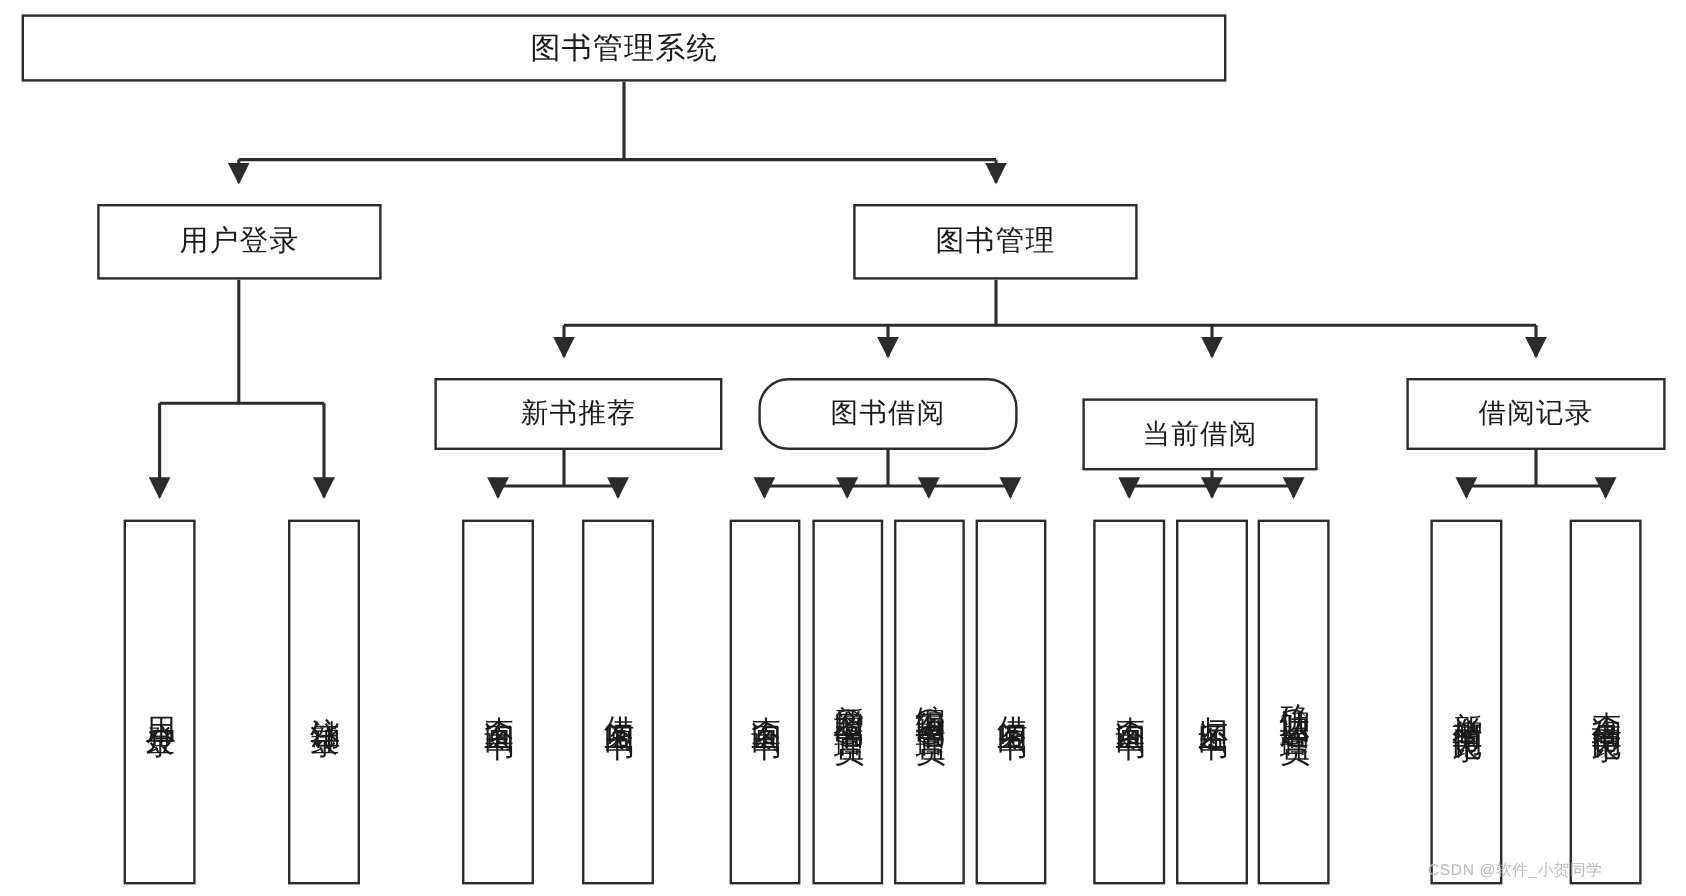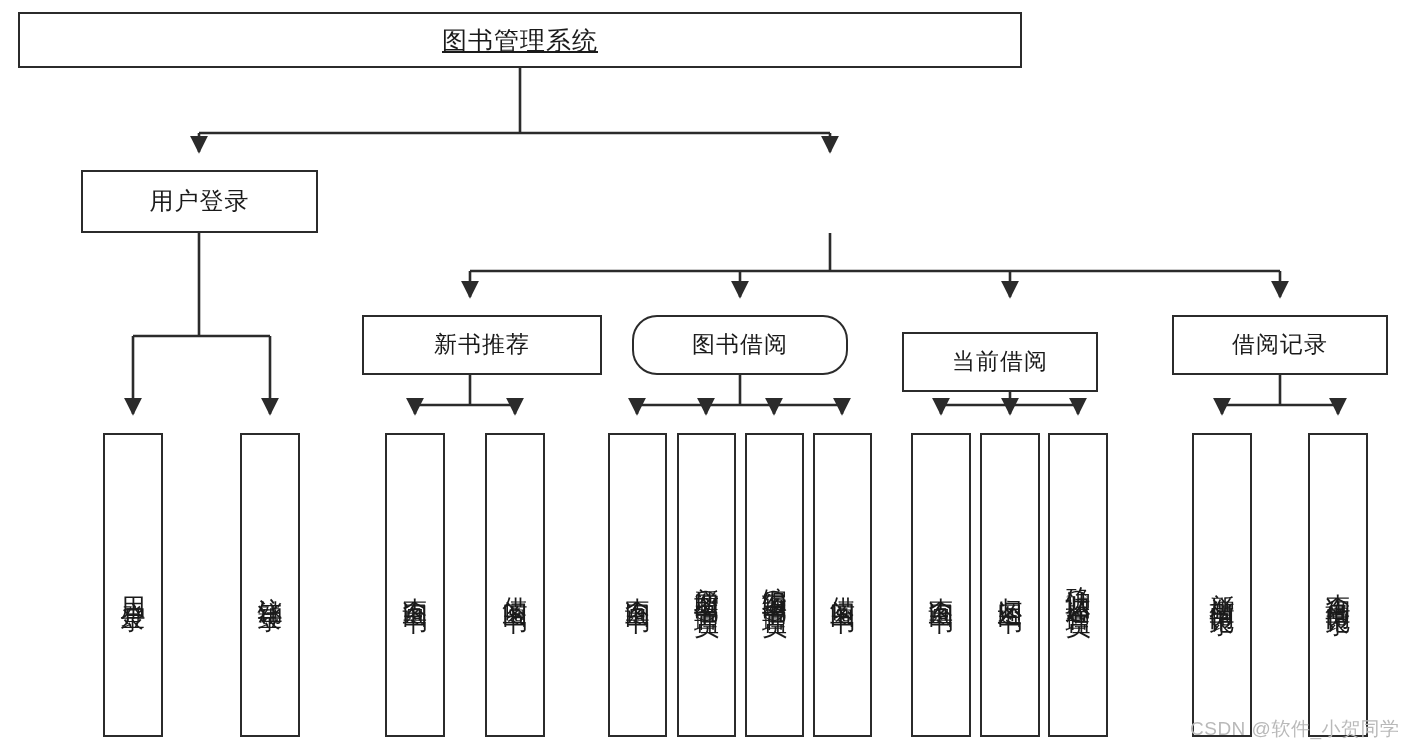--- a/index.html
+++ b/index.html
@@ -36,38 +36,38 @@
     justify-content: center;
     color: #1a1a1a;
   }
   .node .label {
     display: block;
     text-align: center;
     letter-spacing: 1px;
     line-height: 1.12;
     white-space: nowrap;
   }
-  .node.root .label { font-size: 25px; text-decoration: underline; }
+  .node.root .label { font-size: 25px; }
   .node.lvl2 .label { font-size: 24px; }
   .node.lvl3 .label { font-size: 23px; }
   .node.leaf {
     align-items: center;
     justify-content: center;
   }
   .node.leaf .label {
     writing-mode: vertical-rl;
     text-orientation: upright;
     font-size: 25px;
     letter-spacing: 4px;
     line-height: 1.0;
     white-space: normal;
   }
   .watermark {
     position: absolute;
-    font-size: 19px;
+    font-size: 13px;
     color: #b9b9b9;
     white-space: nowrap;
     letter-spacing: 0.5px;
     font-family: "Liberation Sans", "DejaVu Sans", sans-serif;
   }
 </style>
 </head>
 <body>
 
 <div id="canvas">
@@ -122,20 +122,23 @@
     </g>
   </svg>
 
   <div class="node root" style="left:18px; top:12px; width:1004px; height:56px;">
     <span class="label">图书管理系统</span>
   </div>
 
   <div class="node lvl2" style="left:81px; top:170px; width:237px; height:63px;">
     <span class="label">用户登录</span>
   </div>
+  <div class="node lvl2" style="left:711px; top:170px; width:237px; height:63px;">
+    <span class="label">图书管理</span>
+  </div>
 
   <div class="node lvl3" style="left:362px; top:315px; width:240px; height:60px;">
     <span class="label">新书推荐</span>
   </div>
   <div class="node lvl3" style="left:632px; top:315px; width:216px; height:60px;border-radius:25px;">
     <span class="label">图书借阅</span>
   </div>
   <div class="node lvl3" style="left:902px; top:332px; width:196px; height:60px;">
     <span class="label">当前借阅</span>
   </div>

